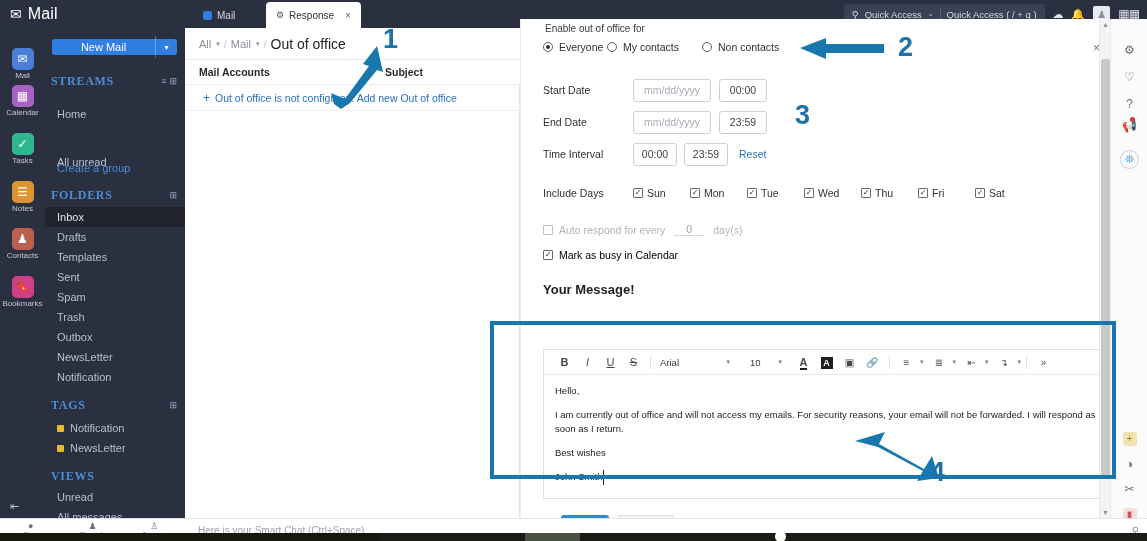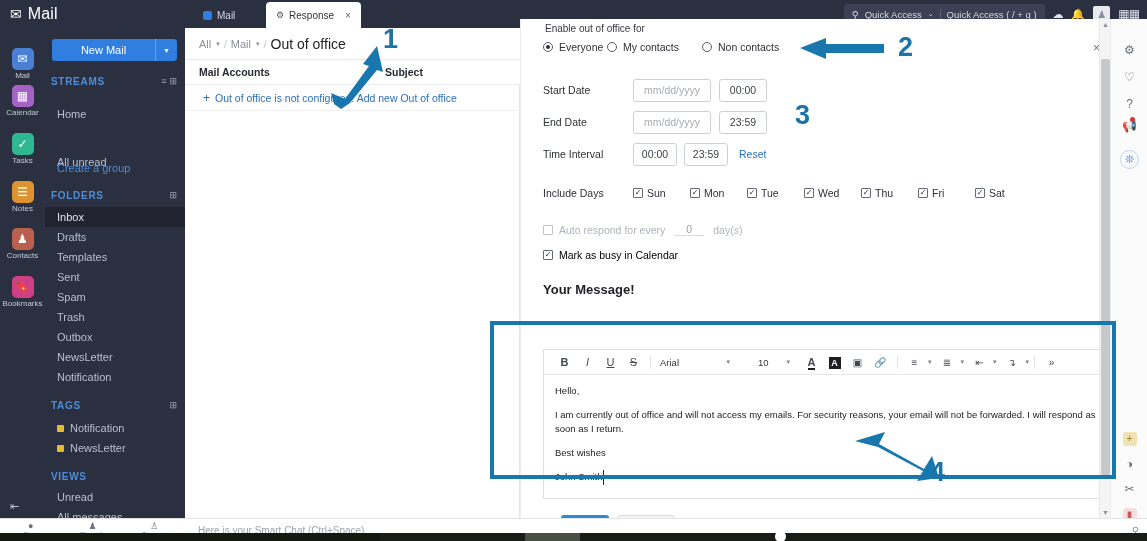--- a/index.html
+++ b/index.html
@@ -33,34 +33,34 @@
     display: flex; align-items: center; justify-content: center;
     color: #fff; font-size: 12px; line-height: 1;
   }
   .rail-lb { color: #c4c8d4; font-size: 8px; line-height: 1; }
 
   .nav-panel {
     position: absolute; left: 45px; top: 28px; width: 140px; height: 492px;
     background: #2b3040;
   }
   .newmail {
-    position: absolute; left: 7px; top: 11px; width: 125px; height: 22px;
+    position: absolute; left: 7px; top: 11px; width: 125px; height: 16px;
     background: #2f7ee0; border-radius: 3px; display: flex; align-items: center;
   }
   .newmail span { flex: 1; text-align: center; color: #fff; font-size: 11px; }
   .newmail .caret {
     width: 22px; height: 22px; border-left: 1px solid rgba(255,255,255,.28);
     display: flex; align-items: center; justify-content: center;
     color: #fff; font-size: 8px;
   }
   .sec-head {
     position: absolute; left: 0; width: 140px; height: 14px;
     display: flex; align-items: center; padding: 0 8px 0 6px;
   }
-  .sec-head .t { color: #4b8ddb; font-size: 10px; font-weight: bold; letter-spacing: .7px; flex:1; }
+  .sec-head .t { color: #4b8ddb; font-size: 12px; font-weight: bold; letter-spacing: .7px; flex:1;font-family:Liberation Serif, serif; }
   .sec-head .ic { color: #9aa2b5; font-size: 9px; margin-left: 3px; }
   .nav-lnk {
     position: absolute; left: 0; width: 140px; height: 20px;
     display: flex; align-items: center; padding-left: 12px;
     color: #b9bfcd; font-size: 11px;
   }
   .nav-lnk.blue { color: #4b8ddb; }
   .nav-lnk.active { background: #21242f; color: #dfe3ec; }
   .nav-lnk .dot { width: 7px; height: 7px; background: #e8bb2e; margin-right: 6px; border-radius:1px; }
   .collapse-ic {
@@ -205,21 +205,21 @@
     padding-left: 9px; gap: 0px; background:#fff;
   }
   .tb { width: 23px; text-align:center; font-size: 11px; color: #454a52; }
   .tb.small { font-size: 10px; }
   .tbsep { width:1px; height:13px; background:#e0e2e6; margin:0 5px; }
   .tbsel {
     display:flex; align-items:center; justify-content:space-between;
     font-size: 9.5px; color:#33373d; padding: 0 4px;
   }
   .tbsel.font { width: 78px; }
-  .tbsel.size { width: 40px; margin-left: 20px;}
+  .tbsel.size { width: 40px; margin-left: 12px;}
   .cv2 { font-size:7px; color:#7b8089; }
   .tbA { font-weight: bold; border-bottom: 2px solid #1d1f23; line-height:10px; }
   .tbAi {
     display:inline-block; background:#1d1f23; color:#fff; font-size:9px; font-weight:bold;
     width:12px; height:12px; line-height:12px; text-align:center;
   }
   .grp { display:flex; align-items:center; }
   .grp .cv2 { margin-left:2px; }
   .ebody { padding: 9px 11px; font-size: 9.5px; color: #202327; line-height: 1.55; }
   .ebody p { margin-bottom: 9px; }

